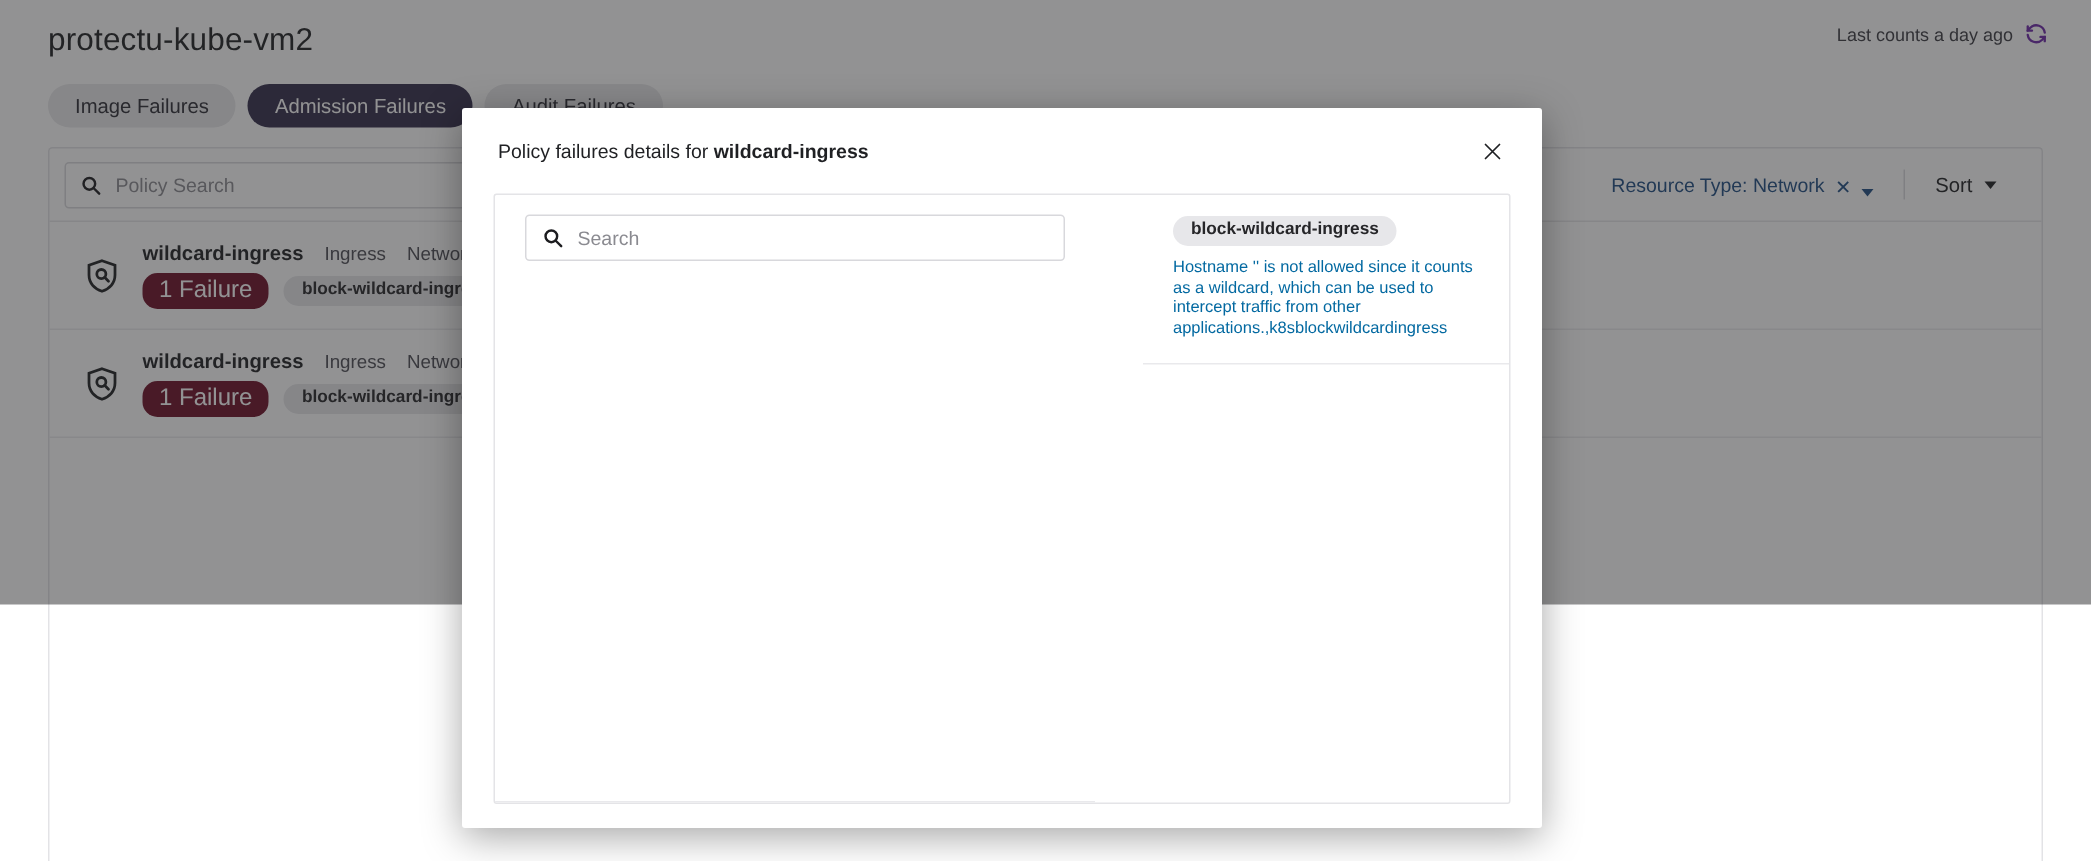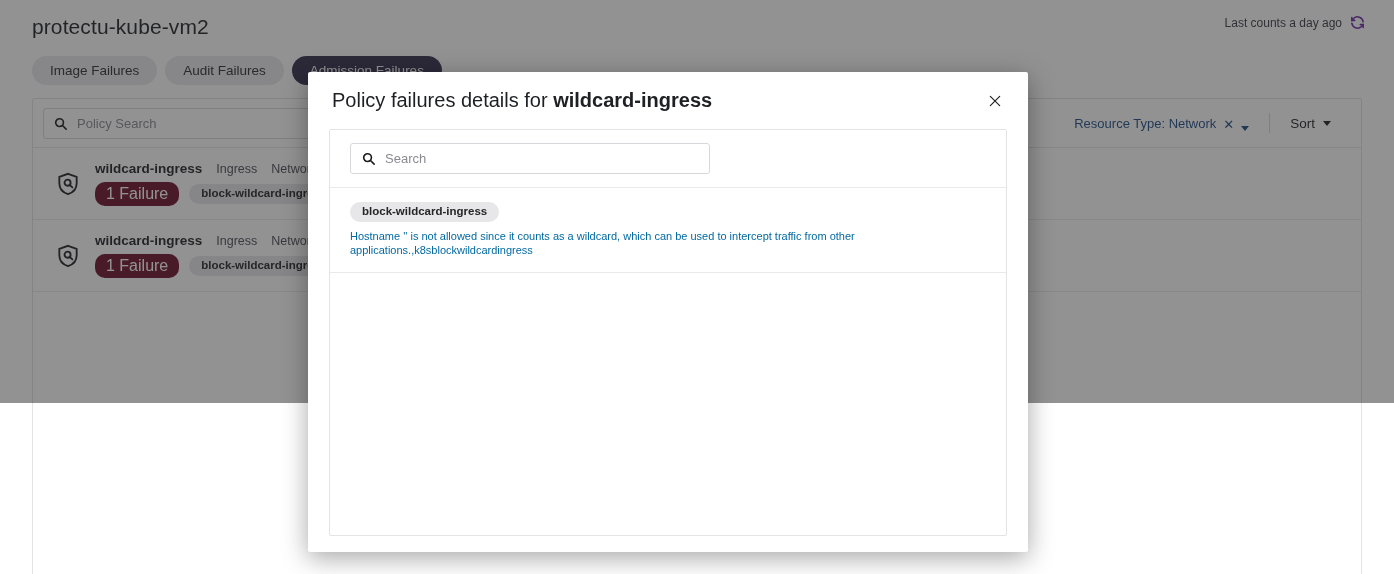--- a/index.html
+++ b/index.html
@@ -252,21 +252,21 @@
   }
   .modal-header {
     position: relative;
     height: 57px;
     display: flex;
     align-items: center;
     padding: 0 24px;
     flex: 0 0 57px;
   }
   .modal-title {
-    font-size: 20px;
+    font-size: 13px;
     color: #1f2023;
     font-weight: 400;
   }
   .modal-title b { font-weight: bold; }
   .modal-close {
     position: absolute;
     right: 22px;
     top: 18px;
     width: 22px;
     height: 22px;
@@ -277,23 +277,24 @@
     color: #1f2023;
   }
   .modal-close svg { width: 14px; height: 14px; }
 
   .modal-panel {
     margin: 0 21px 16px 21px;
     flex: 1 1 auto;
     border: 1px solid #e4e4e7;
     border-radius: 2px;
     display: flex;
-    flex-direction: column;
+    flex-direction: row;
     overflow: hidden;
     background: #fff;
+    gap: 32px;
   }
   .panel-search-area {
     padding: 13px 20px;
     border-bottom: 1px solid #e9e9ec;
     flex: 0 0 auto;
   }
   .panel-search-wrap {
     position: relative;
     width: 360px;
     height: 31px;
@@ -360,22 +361,22 @@
           <path d="M20 11a8 8 0 0 0-13.6-4.6L4 9"></path>
           <path d="M4 5v4h4"></path>
           <path d="M4 13a8 8 0 0 0 13.6 4.6L20 15"></path>
           <path d="M20 19v-4h-4"></path>
         </svg>
       </span>
     </div>
 
     <div class="tabs">
       <button class="tab">Image Failures</button>
+      <button class="tab active">Admission Failures</button>
       <button class="tab">Audit Failures</button>
-      <button class="tab active">Admission Failures</button>
     </div>
 
     <div class="content-card">
 
       <div class="toolbar">
         <div class="search-wrap">
           <span class="s-icon">
             <svg viewBox="0 0 24 24" fill="none" stroke="currentColor" stroke-width="2.6" stroke-linecap="round">
               <circle cx="10.5" cy="10.5" r="6.2"></circle>
               <path d="M15.2 15.2 L21 21"></path>

